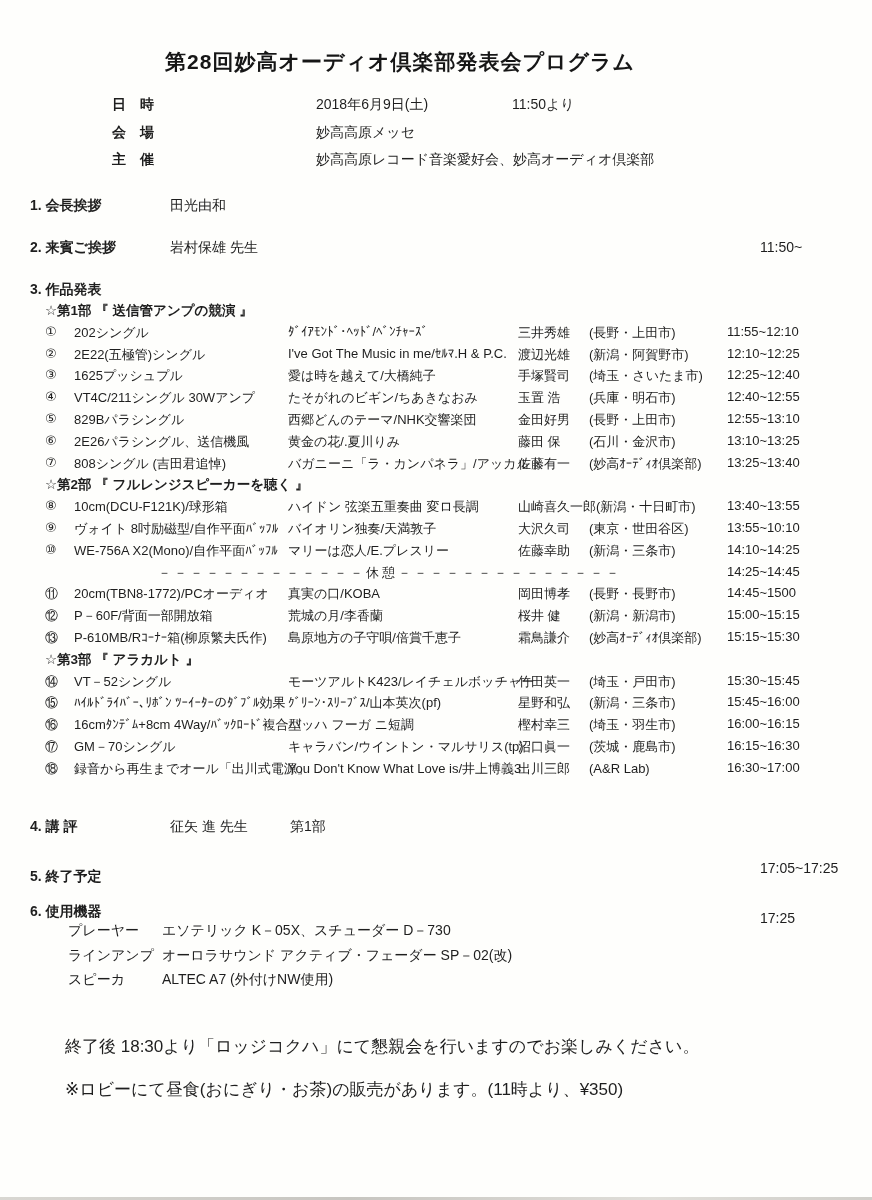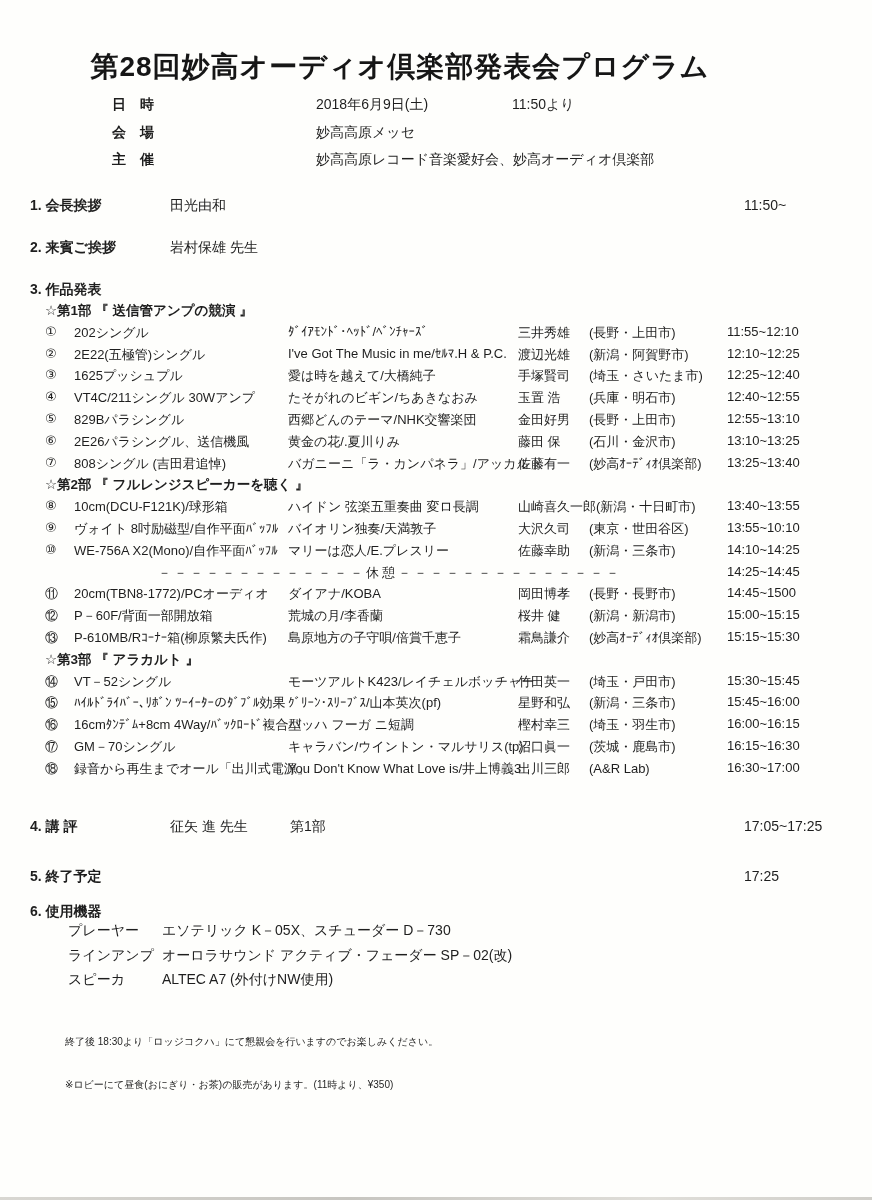--- a/index.html
+++ b/index.html
@@ -14,54 +14,54 @@
     background:#fefefc;
     overflow:hidden;
   }
   .scan-edge{
     position:absolute;left:0;bottom:0;width:100%;height:3px;
     background:linear-gradient(to right,#cfcdc7,#b9b7b1 40%,#d8d6d0 75%,#c4c2bc);
     opacity:.8;
   }
   .title{
     position:absolute;top:48px;left:0;width:800px;margin:0;
-    text-align:center;font-size:28px;font-weight:bold;letter-spacing:1px;
+    text-align:center;font-size:21px;font-weight:bold;letter-spacing:1px;
     color:#161616;white-space:nowrap;
   }
   
   .meta{position:absolute;top:96px;left:112px;font-size:14px;}
   .meta-row{position:relative;height:27.5px;white-space:nowrap;}
   .m-label{position:absolute;left:0;font-weight:600;}
   .m-value{position:absolute;left:188px;margin-left:16px;}
   .m-extra{position:absolute;left:400px;}
   
   .agenda-row{position:absolute;left:0;width:872px;height:20px;font-size:14px;white-space:nowrap;}
   .a-head{position:absolute;left:30px;font-weight:600;}
   .a-name{position:absolute;left:170px;}
   .a-part{position:absolute;left:290px;}
   .a-part2{position:absolute;left:277px;}
-  .a-time{position:absolute;left:744px;}
+  .a-time{position:absolute;left:760px;margin-top:42px;}
   
   .program{position:absolute;top:302px;left:0;width:784px;font-size:13px;}
   .prow{position:relative;height:21.8px;white-space:nowrap;}
   .c-part{position:absolute;left:45px;font-size:13.5px;font-weight:600;}
   .c-num{position:absolute;left:45px;}
   .c-eq{position:absolute;left:74px;}
   .c-song{position:absolute;left:288px;}
   .c-person{position:absolute;left:518px;}
   .c-name{display:inline-block;min-width:71px;}
   .c-time{position:absolute;left:727px;}
   .c-break{position:absolute;left:158px;letter-spacing:3px;}
   
   .equip{position:absolute;top:922px;left:68px;font-size:14px;}
   .equip-row{position:relative;height:24.5px;white-space:nowrap;}
   .e-label{display:inline-block;width:90px;}
   .e-value{display:inline-block;}
   
-  .note{position:absolute;left:65px;font-size:10px;white-space:nowrap;}
+  .note{position:absolute;left:65px;font-size:17px;white-space:nowrap;}
   .note-party{top:1035px;}
   .note-lunch{top:1078px;}
 </style>
 </head>
 <body>
 
 <div class="page">
 
   <h1 class="title">第28回妙高オーディオ倶楽部発表会プログラム</h1>
 
@@ -178,21 +178,21 @@
       </div>
 
     <div class="prow">
         <span class="c-break">－－－－－－－－－－－－－休憩－－－－－－－－－－－－－－</span>
         <span class="c-time">14:25~14:45</span>
       </div>
 
     <div class="prow">
         <span class="c-num">⑪</span>
         <span class="c-eq">20cm(TBN8-1772)/PCオーディオ</span>
-        <span class="c-song">ダイアナ/KOBA</span>
+        <span class="c-song">真実の口/KOBA</span>
         <span class="c-person"><span class="c-name">岡田博孝</span><span>(長野・長野市)</span></span>
         <span class="c-time">14:45~1500</span>
       </div>
     <div class="prow">
         <span class="c-num">⑫</span>
         <span class="c-eq">P－60F/背面一部開放箱</span>
         <span class="c-song">荒城の月/李香蘭</span>
         <span class="c-person"><span class="c-name">桜井 健</span><span>(新潟・新潟市)</span></span>
         <span class="c-time">15:00~15:15</span>
       </div>

